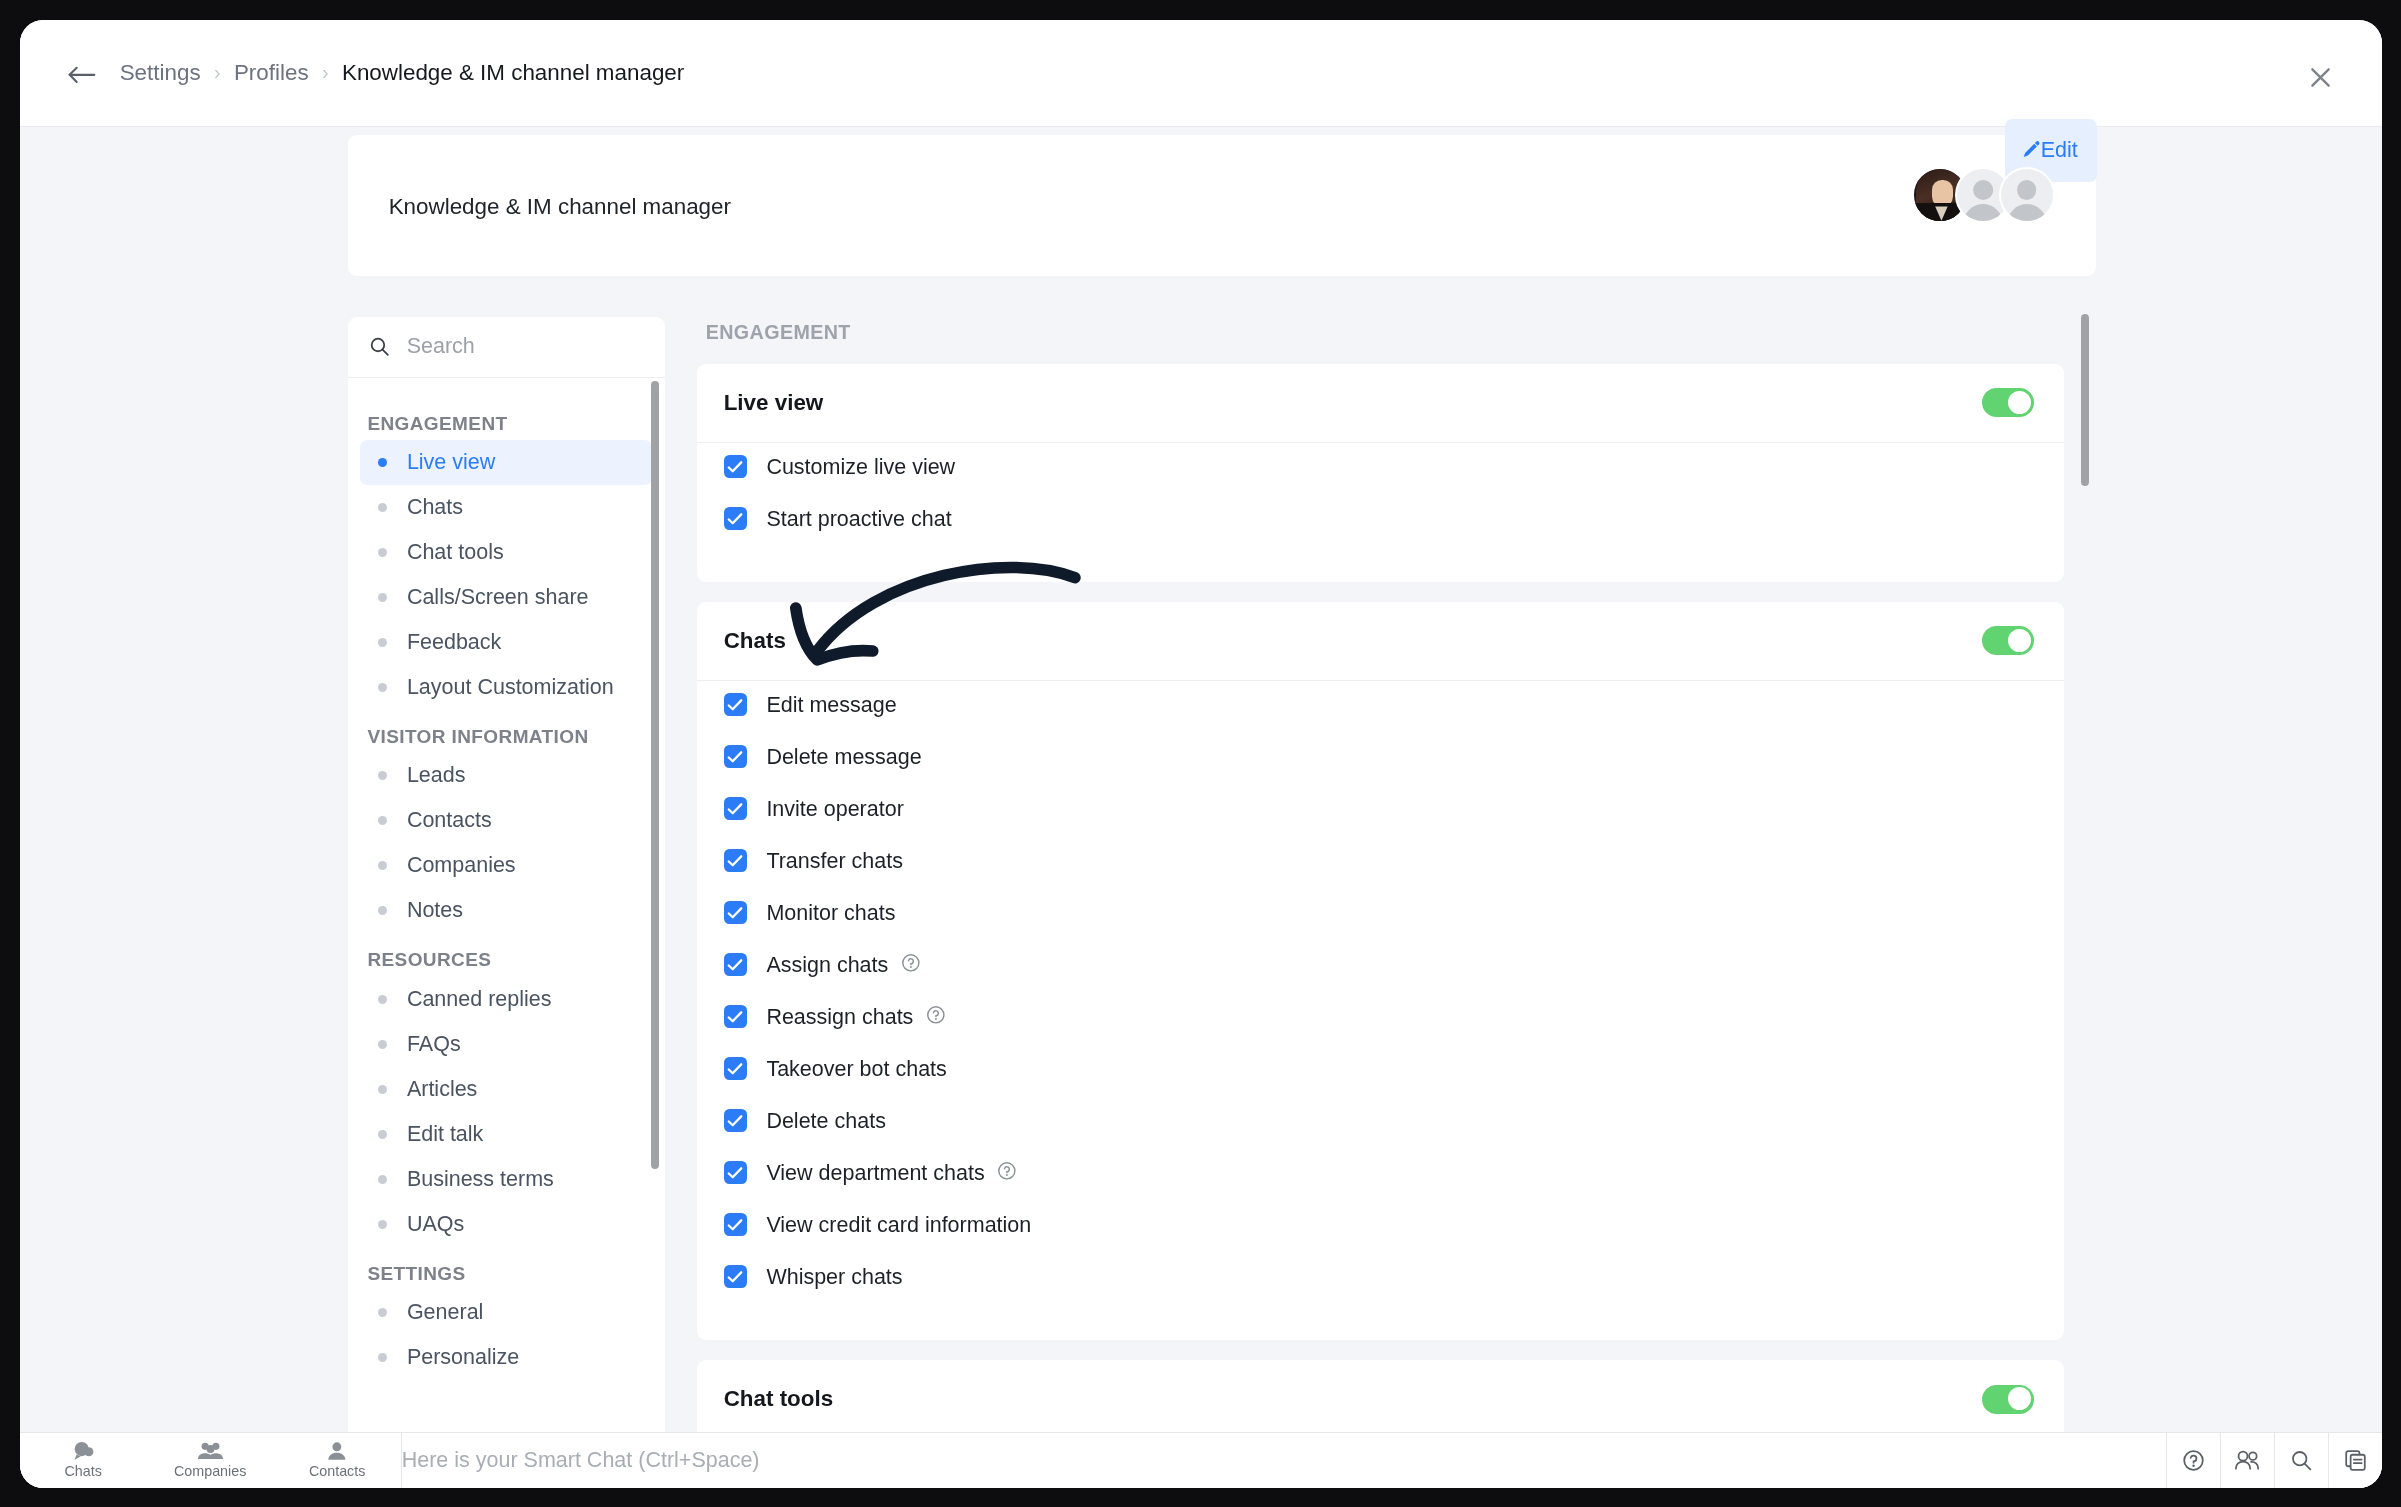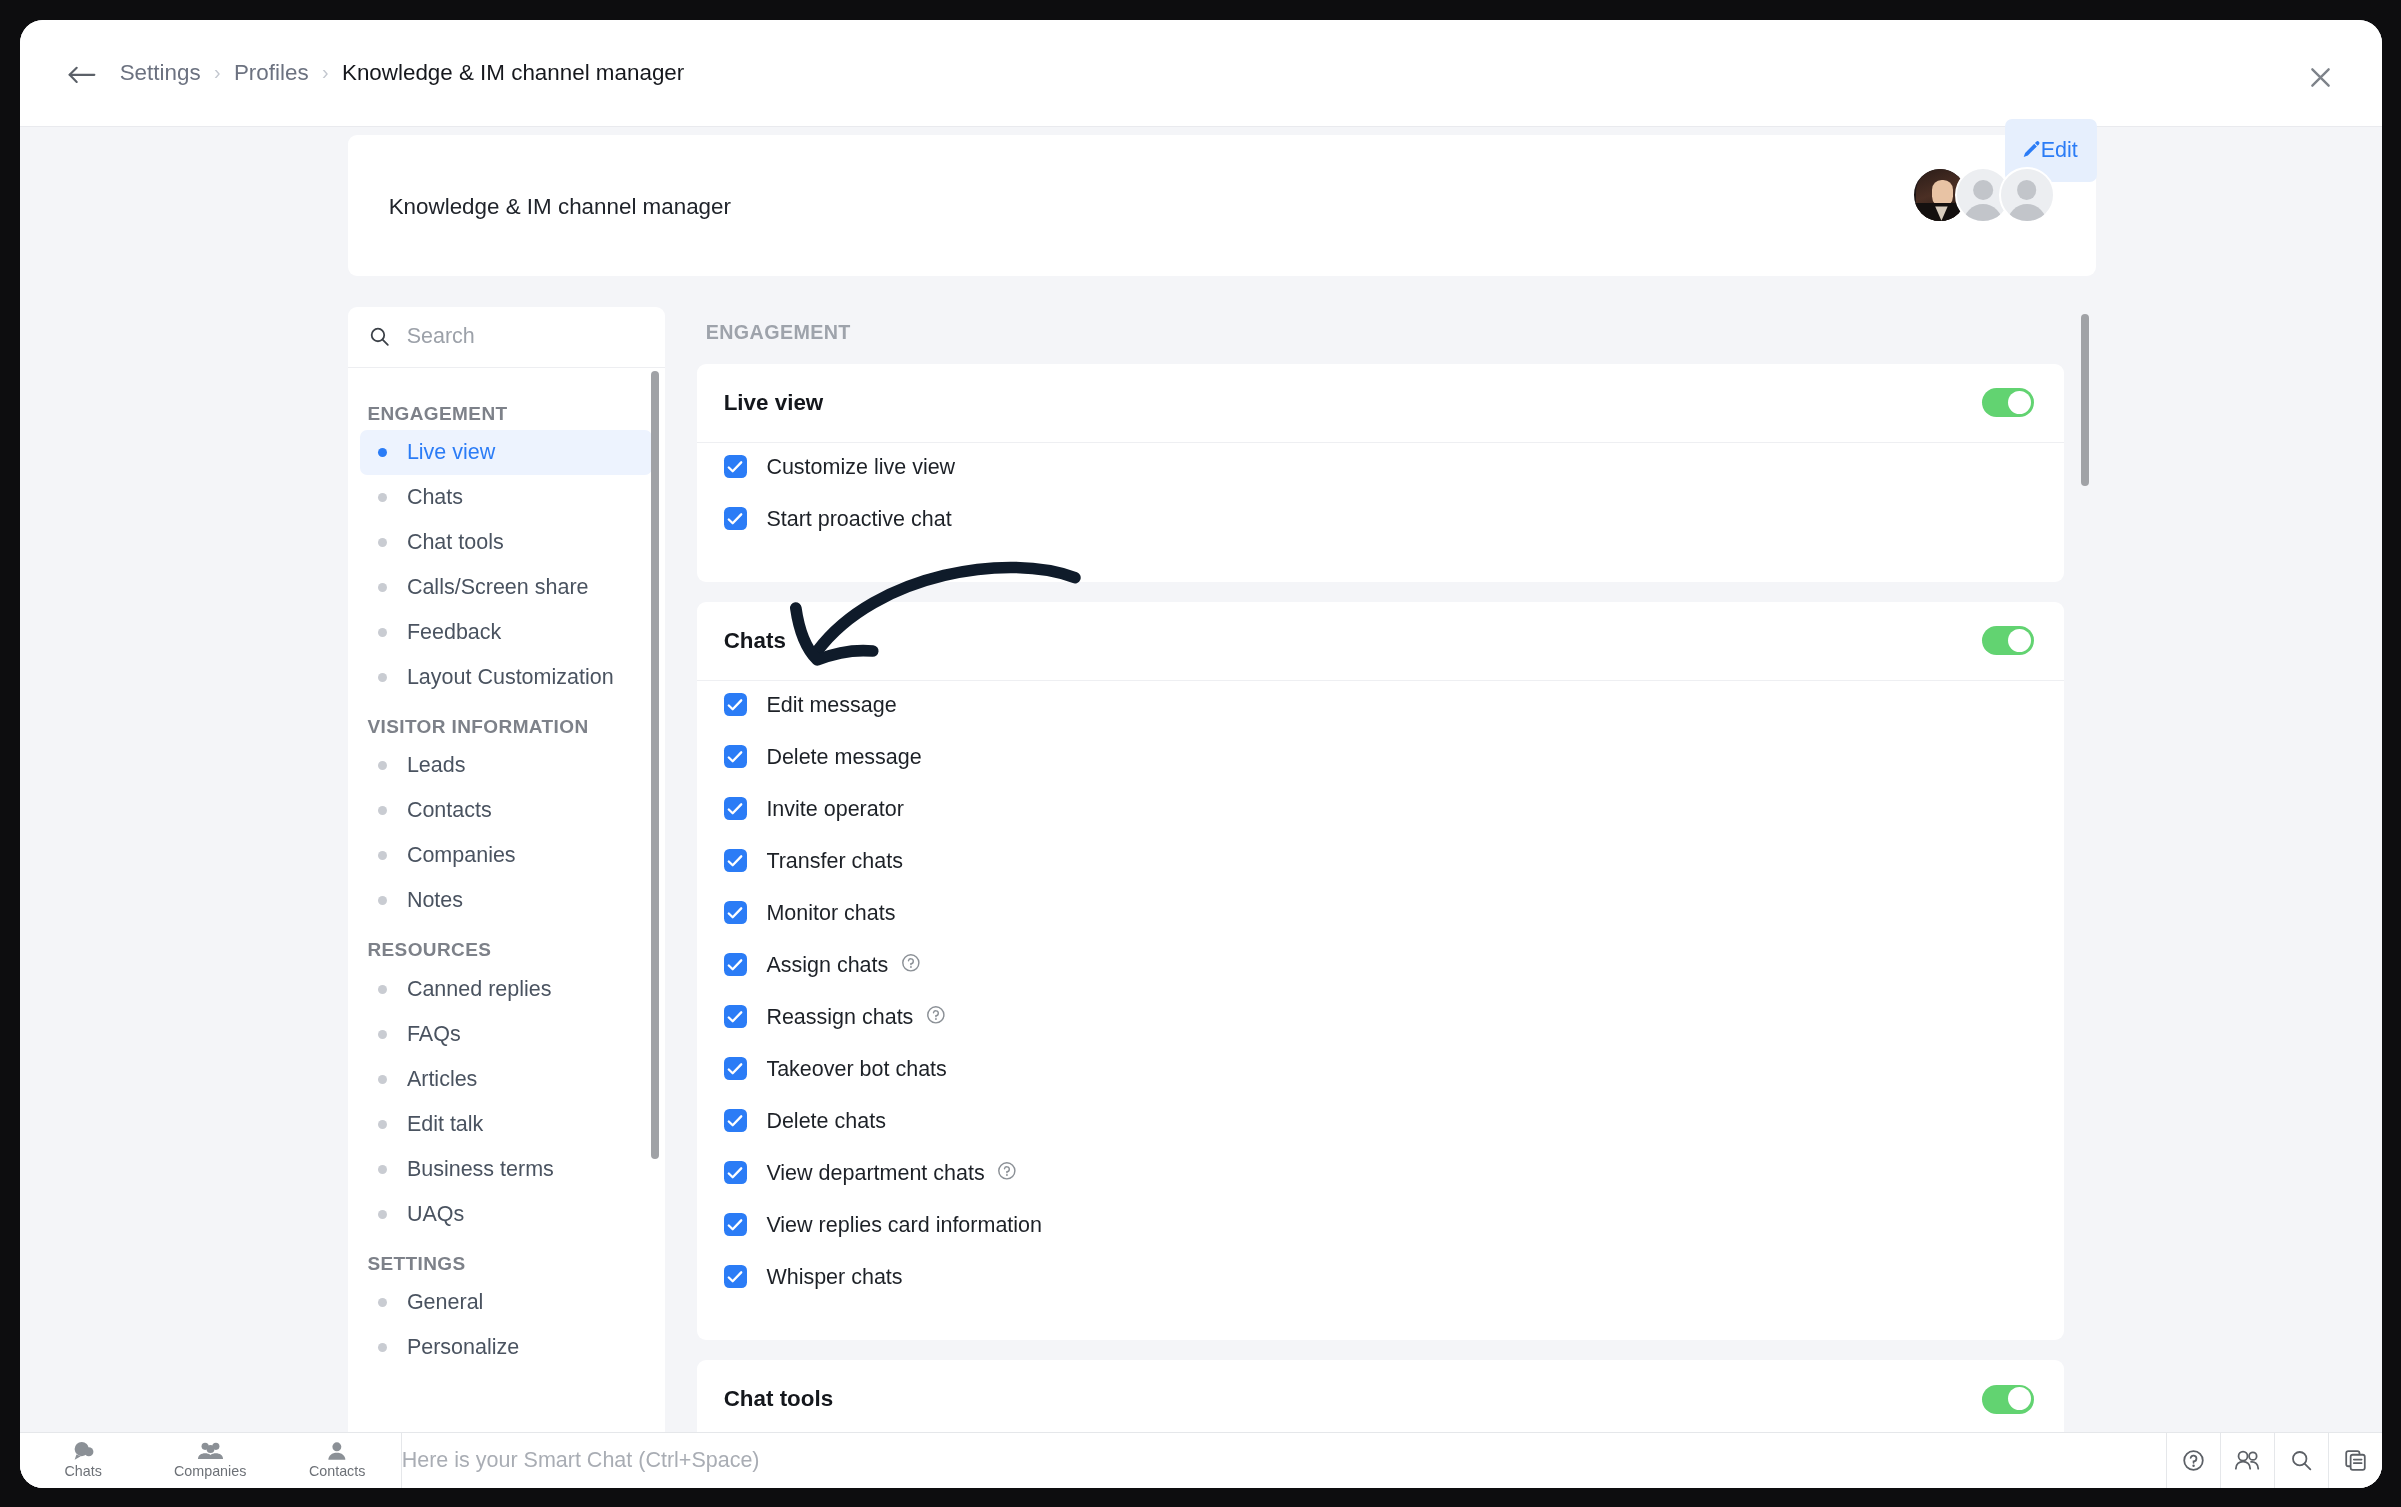--- a/index.html
+++ b/index.html
@@ -133,21 +133,21 @@
   
   #pane {
     position: absolute;
     left: 328px; top: 287px;
     width: 1748px; bottom: 0;
   }
 
   
   #sidenav {
     position: absolute;
-    left: 0; top: 0;
+    left: 0; top: 10px;
     width: 317px;
     height: 1151px;
     background: #ffffff;
     border-radius: 9px;
     overflow: hidden;
   }
   #searchrow {
     position: relative;
     height: 61px;
     border-bottom: 0.9px solid #edeef1;
@@ -583,21 +583,21 @@
                       <path d="M8.4 8.6 a2.7 2.7 0 1 1 2.7 3.3 v1.1" stroke="#8b9096" stroke-width="1.6" fill="none" stroke-linecap="round"></path>
                       <circle cx="11.1" cy="15.6" r="1.05" fill="#8b9096"></circle>
                     </svg></span>
                 </div>
                 <div class="chk-row">
                   <div class="chk">
                     <svg width="16" height="14.3" viewBox="0 0 18 16">
                       <path d="M2 8.4 L6.4 12.6 L16 2.6" stroke="#fff" stroke-width="2.6" fill="none" stroke-linecap="round" stroke-linejoin="round"></path>
                     </svg>
                   </div>
-                  <span class="lbl">View replies card information</span>
+                  <span class="lbl">View credit card information</span>
                 </div>
                 <div class="chk-row">
                   <div class="chk">
                     <svg width="16" height="14.3" viewBox="0 0 18 16">
                       <path d="M2 8.4 L6.4 12.6 L16 2.6" stroke="#fff" stroke-width="2.6" fill="none" stroke-linecap="round" stroke-linejoin="round"></path>
                     </svg>
                   </div>
                   <span class="lbl">Whisper chats</span>
                 </div>
               </div>

